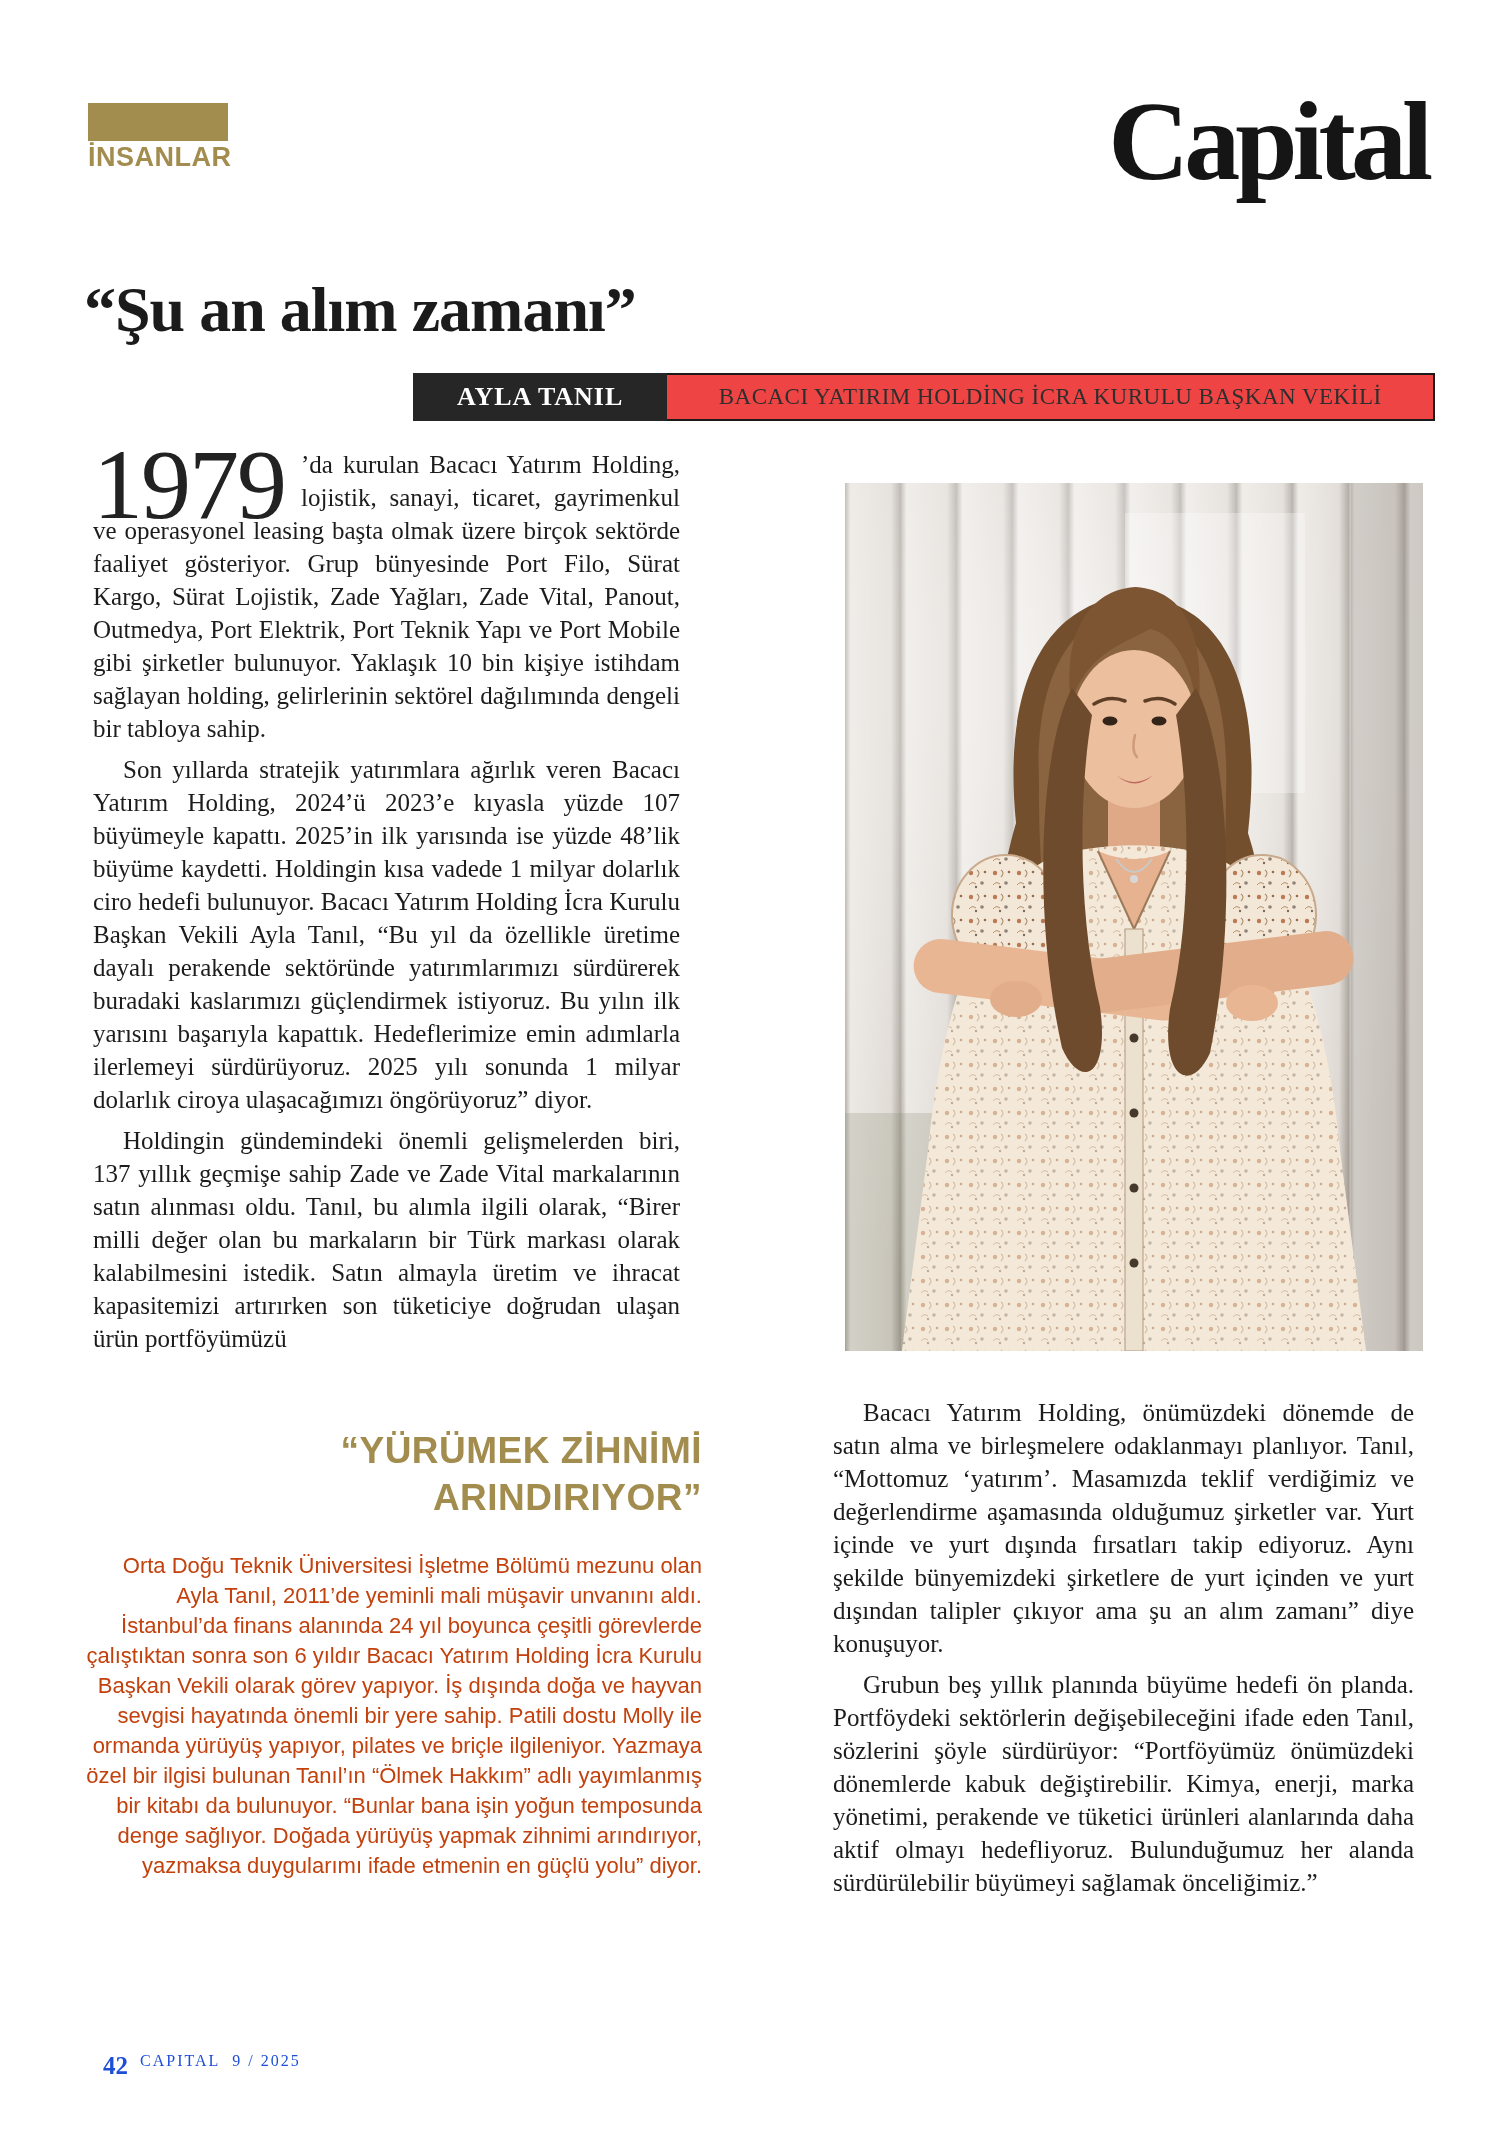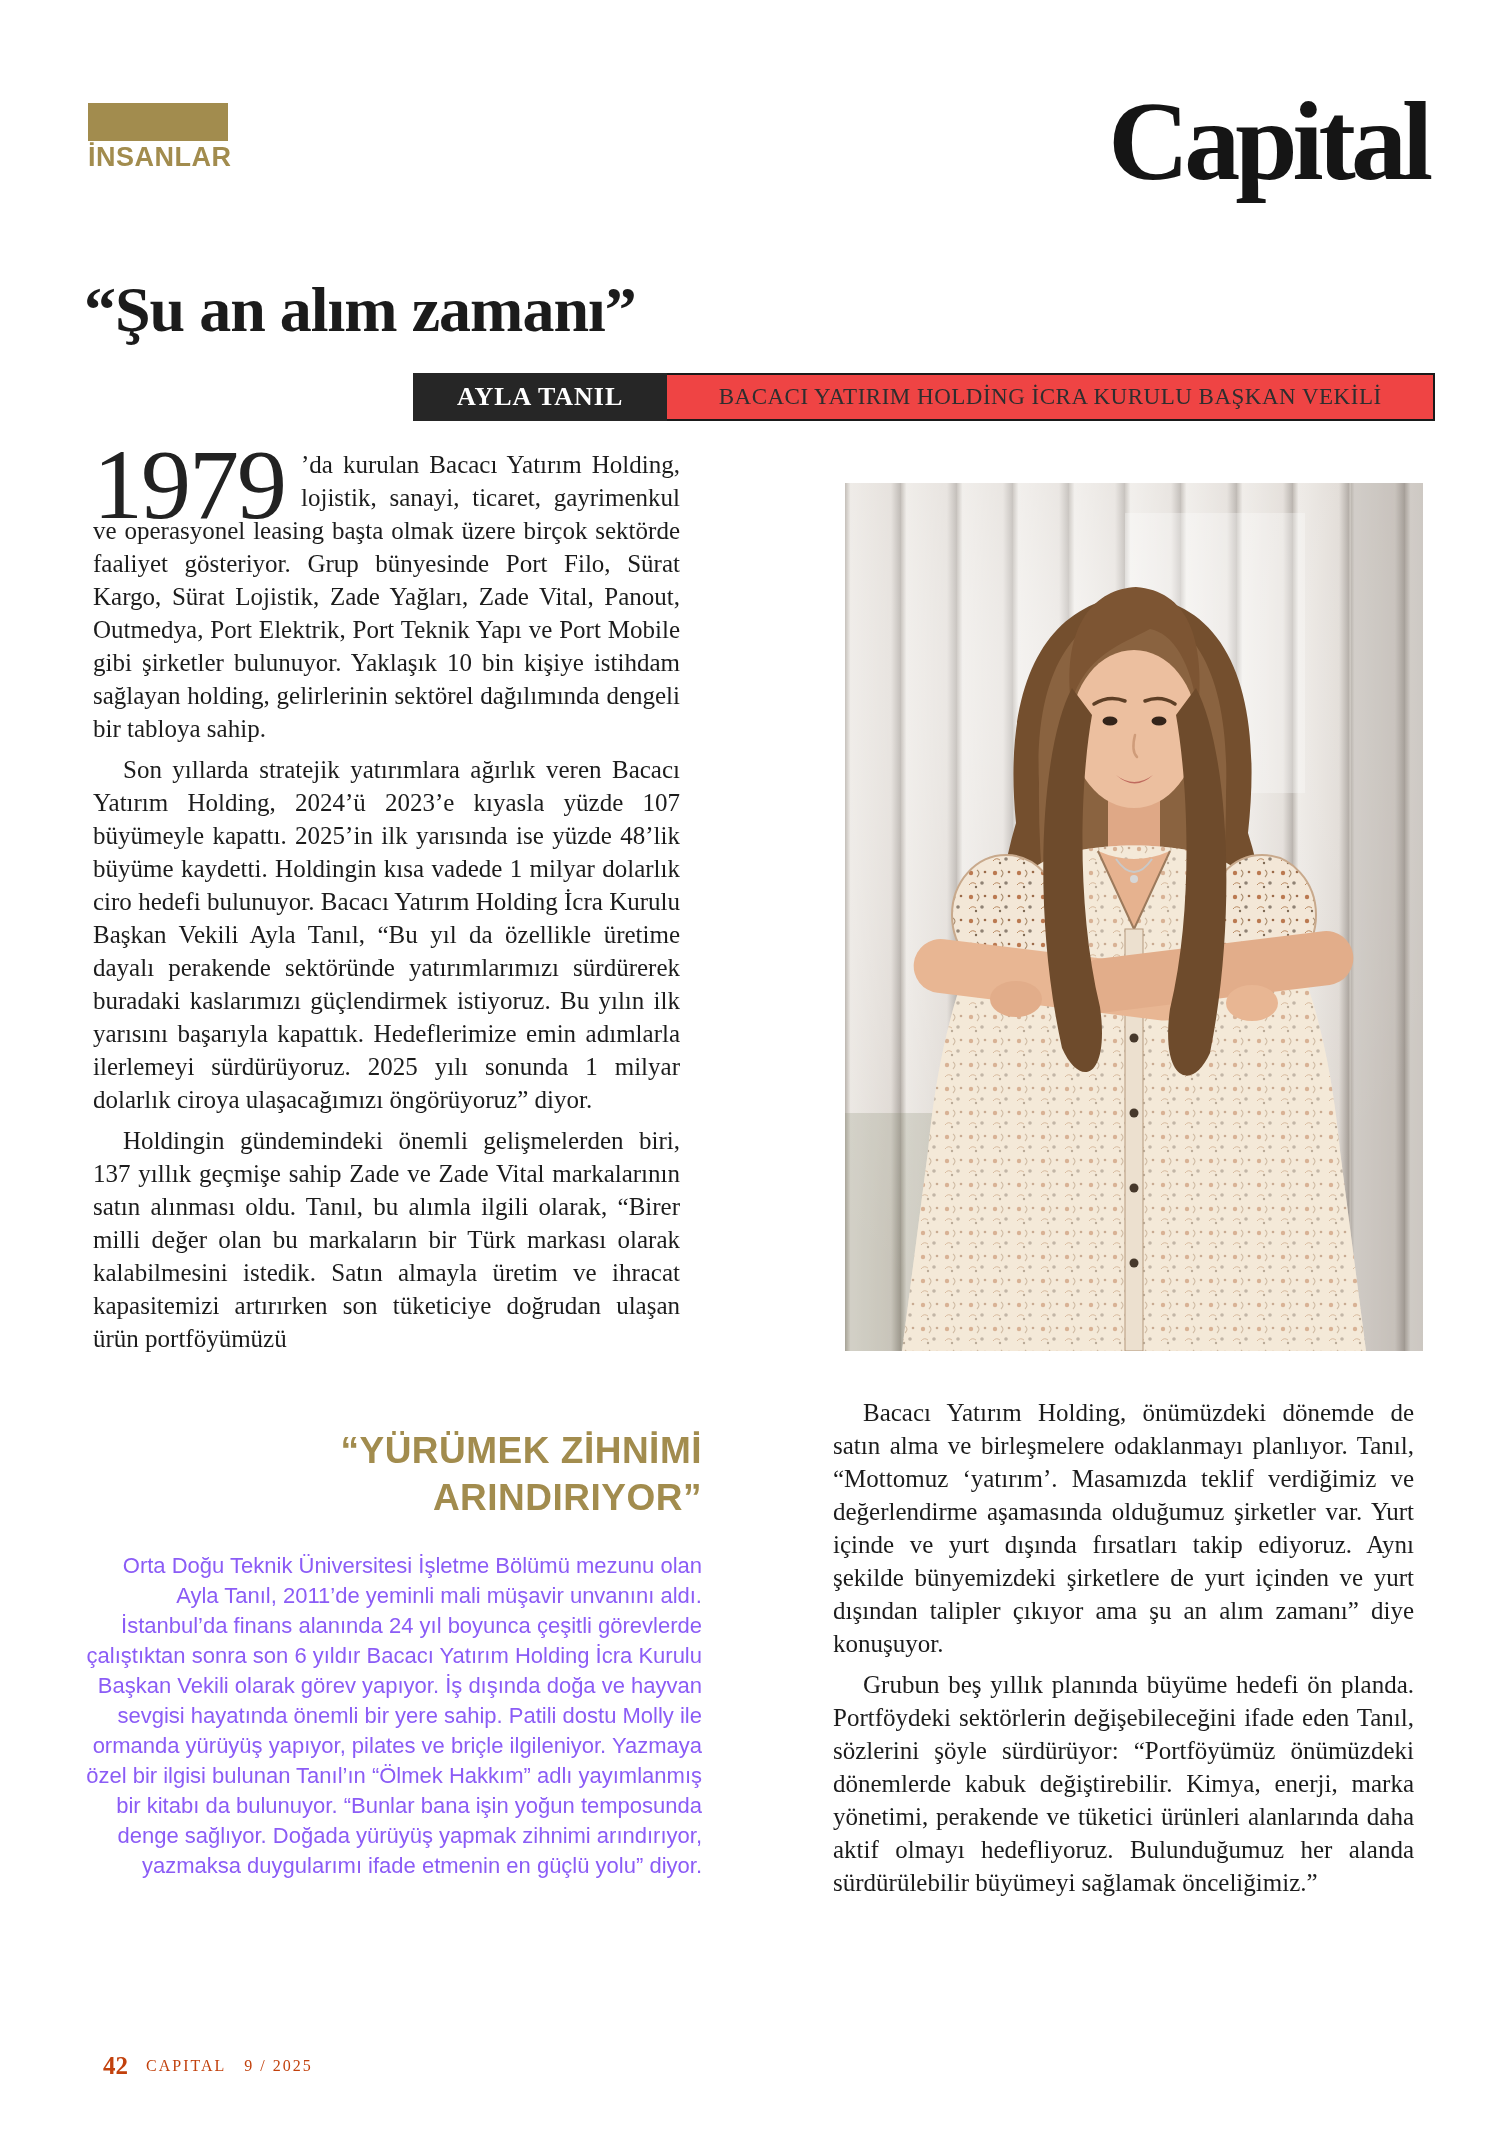--- a/index.html
+++ b/index.html
@@ -51,29 +51,29 @@
   
   .pull-quote{
     margin-top:72px;text-align:right;
     font-family:"Liberation Sans", sans-serif;font-weight:bold;
     font-size:37px;line-height:47px;color:#a28c4e;letter-spacing:.5px;
   }
   .pull-quote span{display:block;}
   .sidebar-text{
     margin-top:30px;text-align:right;
     font-family:"Liberation Sans", sans-serif;
-    font-size:22px;line-height:30px;color:#8b5cf6;
+    font-size:22px;line-height:30px;color:#c2410c;
   }
   
   .photo{position:absolute;left:845px;top:483px;width:578px;height:868px;}
   .photo svg{display:block;width:100%;height:100%;}
   
   .footer{
-    position:absolute;left:103px;top:2052px;display:flex;align-items:center;gap:18px;
-    color:#c2410c;
+    position:absolute;left:103px;top:2052px;display:flex;align-items:flex-start;gap:12px;
+    color:#1d4ed8;
   }
   .footer .page-no{font-weight:bold;font-size:25px;}
   .footer .mag,.footer .issue{font-size:16px;letter-spacing:2px;}
 </style>
 </head>
 <body>
 
 <div class="section-tag">
   <div class="tag-box"></div>
   <div class="tag-label">İNSANLAR</div>

